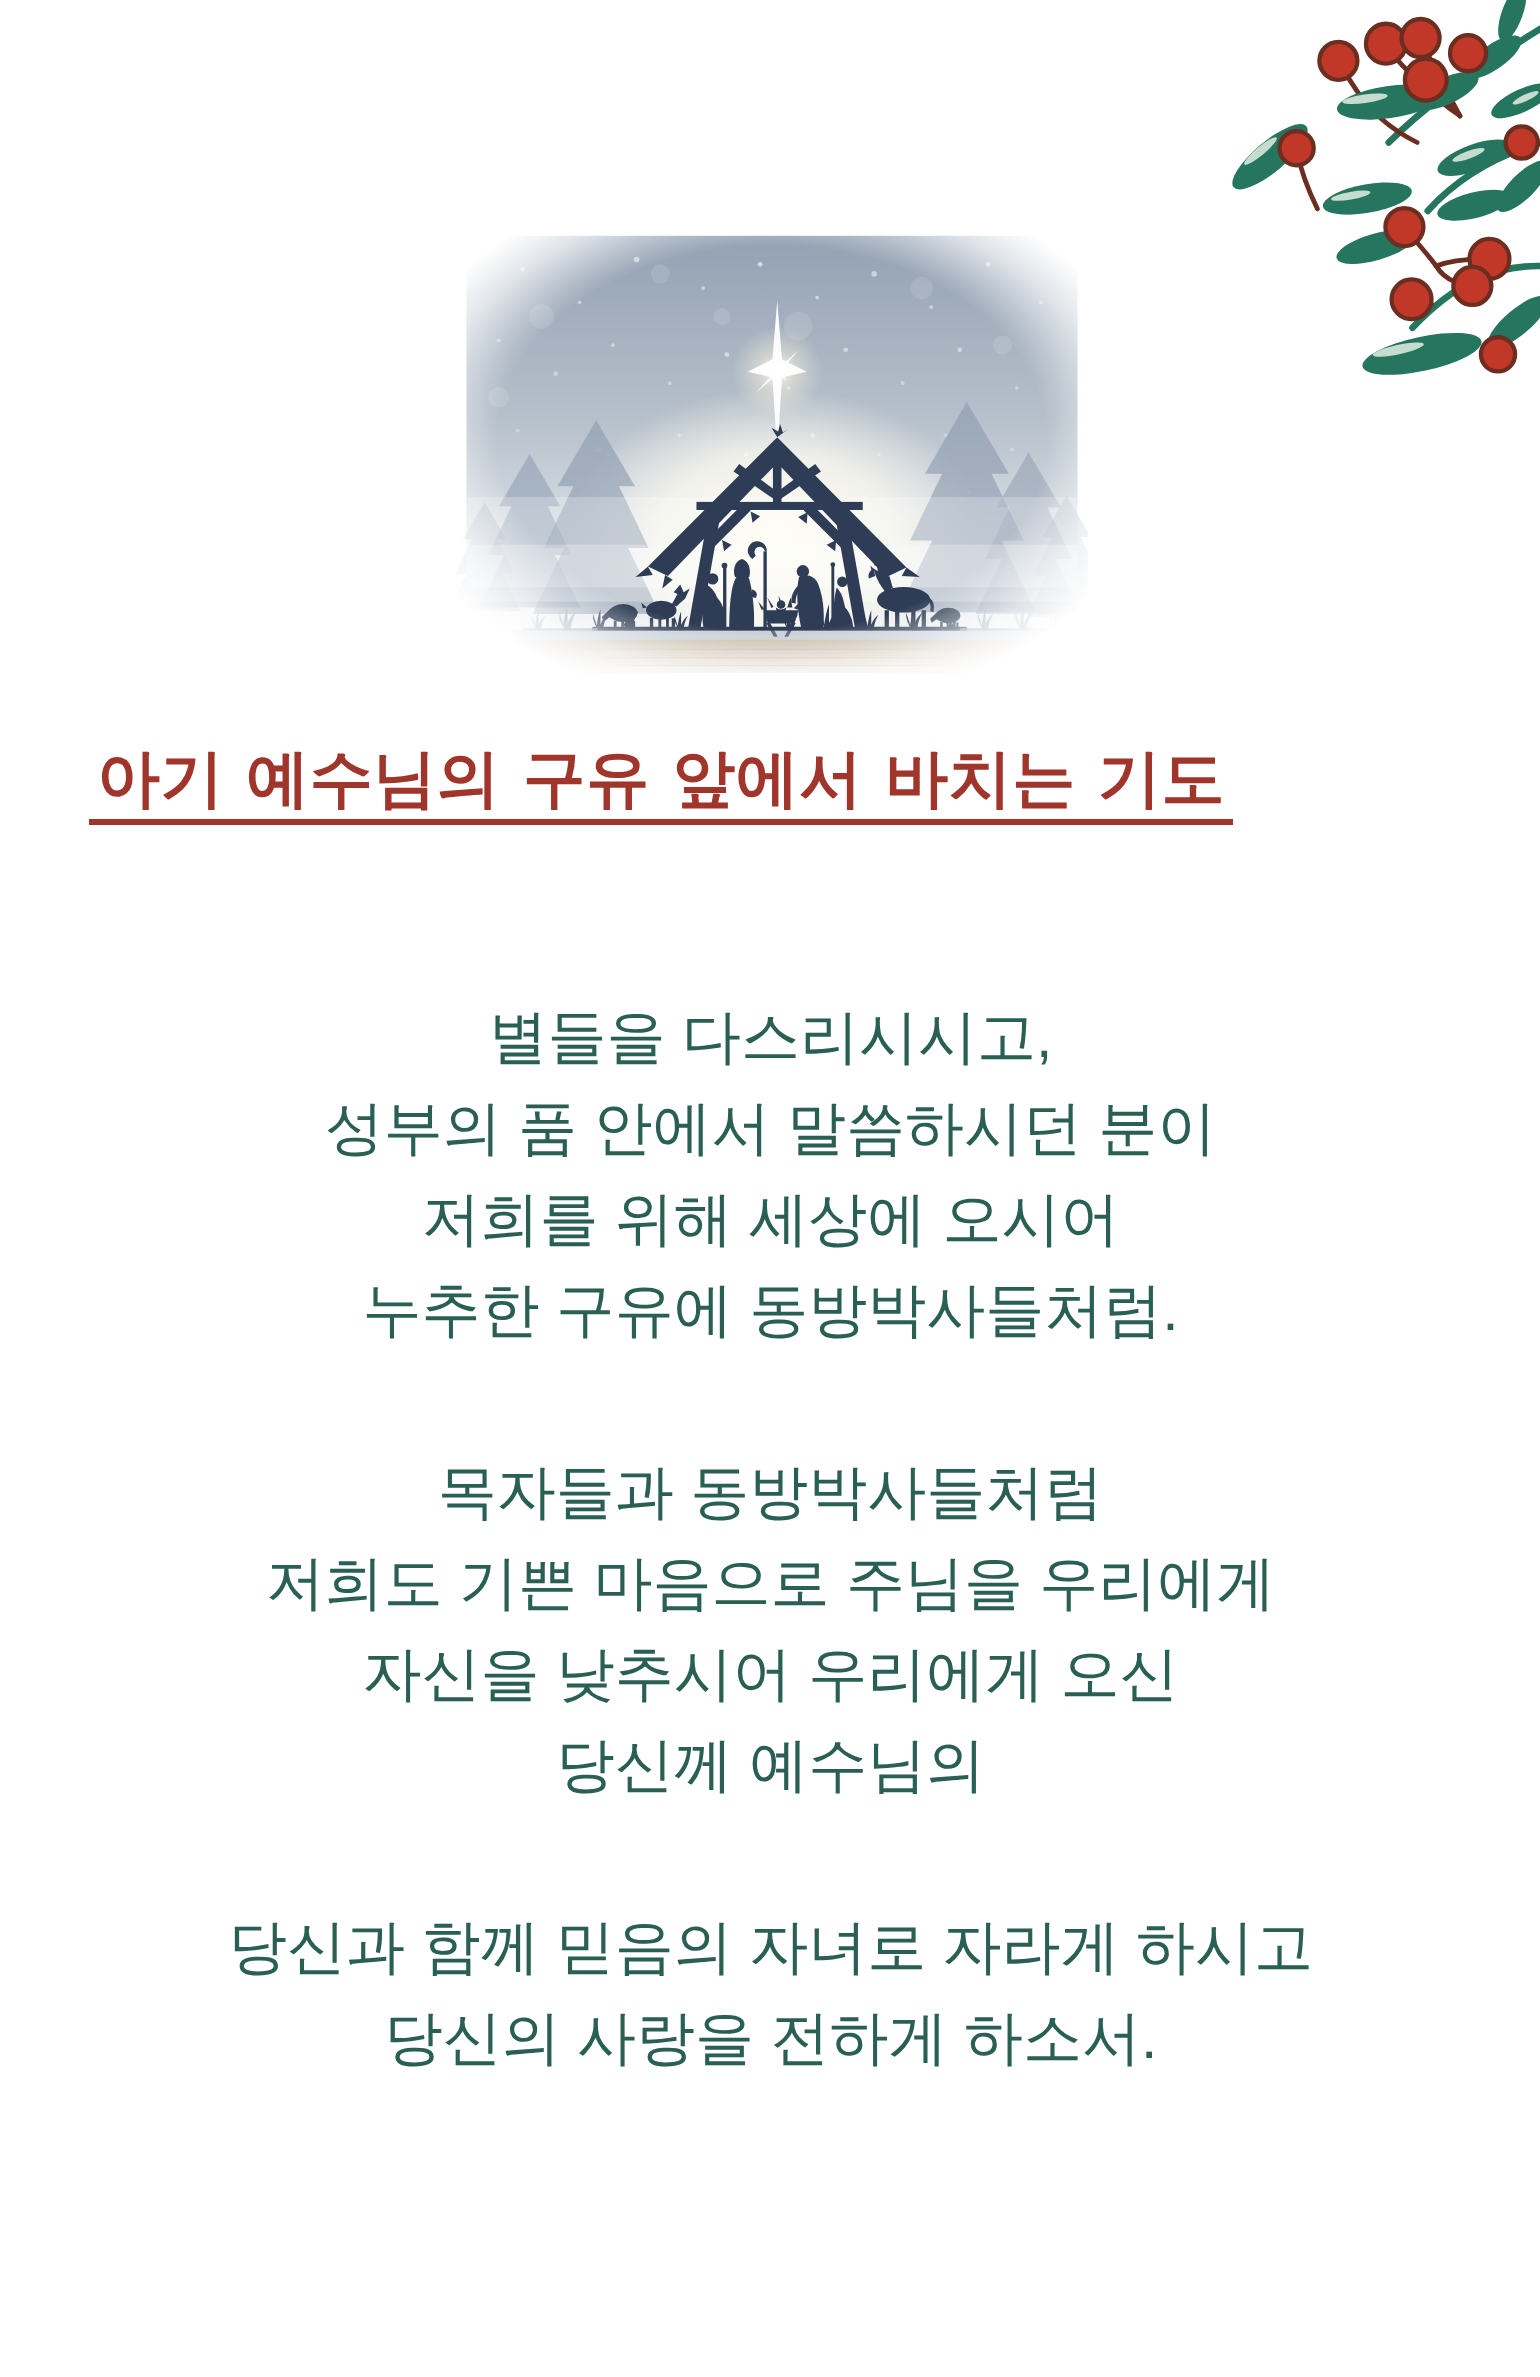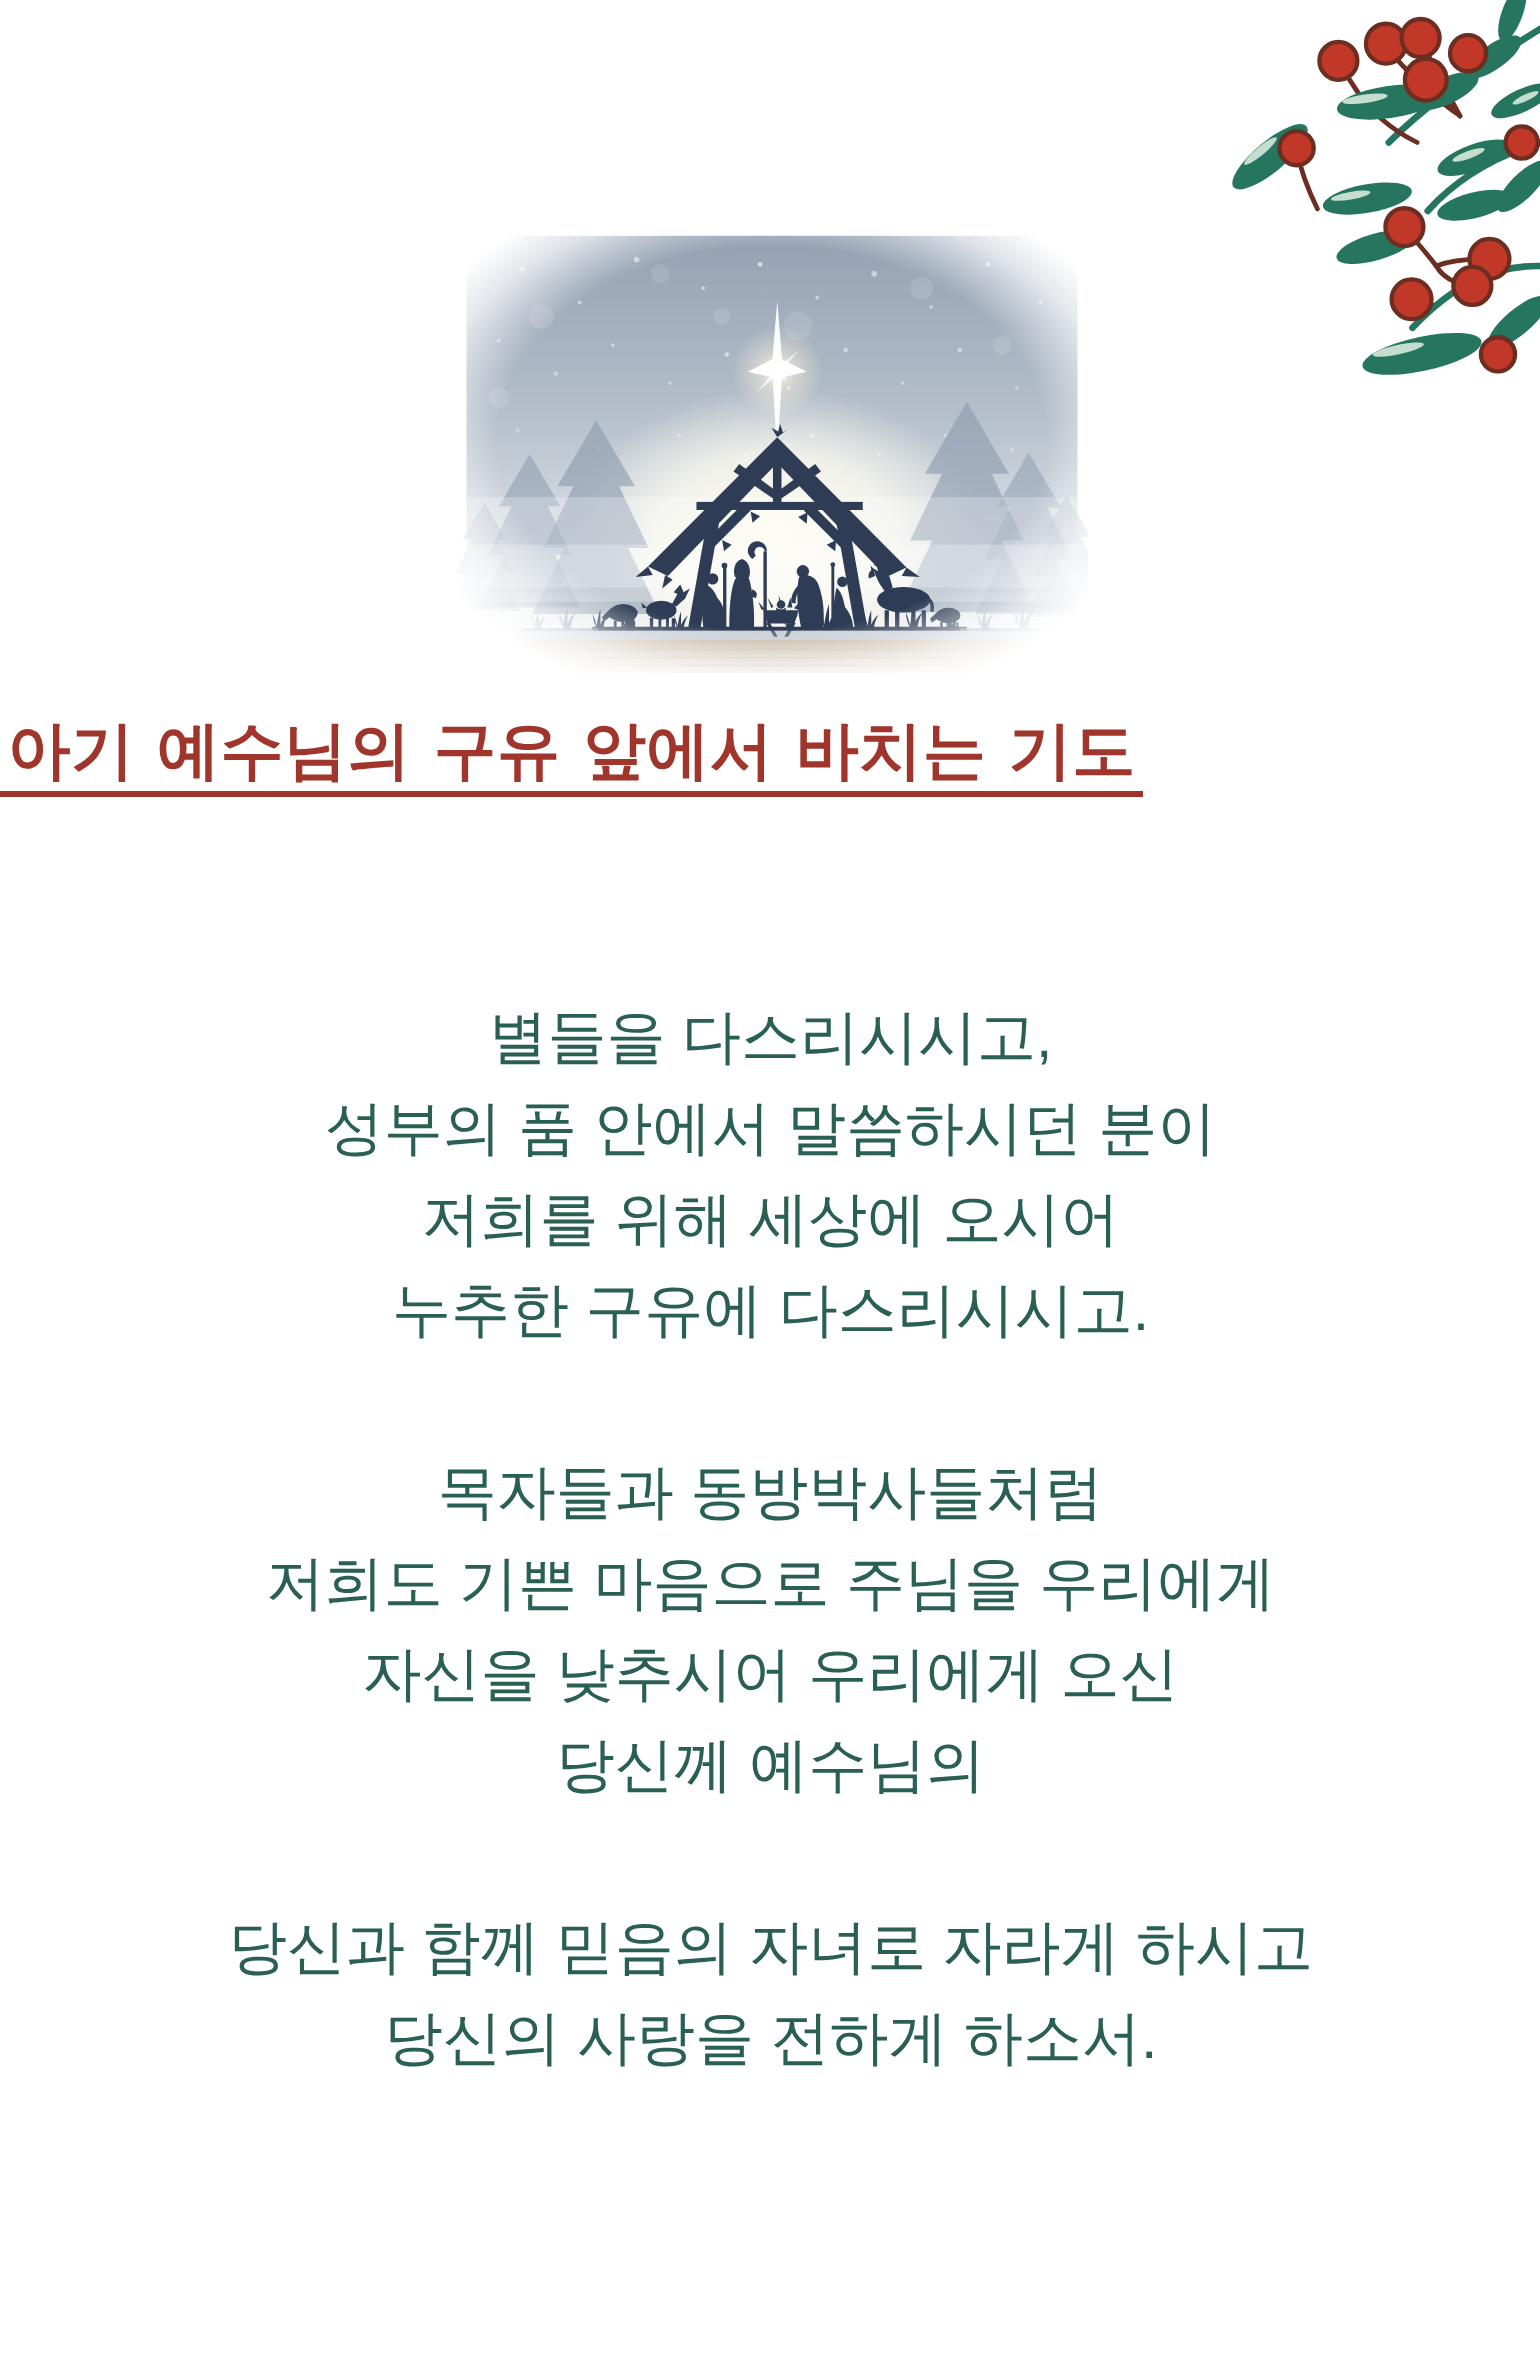--- a/index.html
+++ b/index.html
@@ -1,20 +1,20 @@
 <!DOCTYPE html>
 <html style="--title-red: #A0352B; --text-green: #2A5F53; --mistletoe-green: #26755F; --leaf-green-dark: #2E6C4C; --leaf-highlight: #D7E9DC; --berry-red: #C13828; --berry-outline: #6B2E20; --holly-green-dark: #1B6E57; --holly-green-light: #2CA075; --holly-berry-red: #C52A1D; --silhouette-navy: #2E3D55; --sky-blue-gray: #93A1B3; --floor-tan: #D9D0C3;font-size:7.6px"><head>
 <meta charset="utf-8">
 <style>
   html,body{margin:0;padding:0;background:#ffffff;}
   body{width:1541px;height:3566px;position:relative;overflow:hidden;
        font-family:"Liberation Sans","DejaVu Sans",sans-serif;}
   .abs{position:absolute;}
   
-  .title-wrap{position:absolute;top:719px;left:0;width:1322px;}
+  .title-wrap{position:absolute;top:747px;left:0;width:1322px;text-align:center;}
   .title{display:inline-block;font-family:"DejaVu Serif","Liberation Serif",serif;
          font-weight:700;font-size:63px;line-height:1;letter-spacing:0.5px;
          color:var(--title-red,#A0352B);
          border-bottom:6.7px solid var(--title-red,#A0352B);
          padding:0 7.6px 8.6px 7.6px;}
   
   .prayer{position:absolute;top:901px;left:0;width:1541px;text-align:center;
           color:var(--text-green,#2A5F53);font-size:59px;line-height:91px;
           font-weight:500;}
   .prayer-line{min-height:91px;white-space:nowrap;}
@@ -316,21 +316,21 @@
 
 <div class="title-wrap">
   <span class="title">아기 예수님의 구유 앞에서 바치는 기도</span>
 </div>
 
 <div class="prayer">
   <div class="prayer-line"></div>
   <div class="prayer-line">별들을 다스리시시고,</div>
   <div class="prayer-line">성부의 품 안에서 말씀하시던 분이</div>
   <div class="prayer-line">저희를 위해 세상에 오시어</div>
-  <div class="prayer-line">누추한 구유에 다스리시시고.</div>
+  <div class="prayer-line">누추한 구유에 동방박사들처럼.</div>
   <div class="prayer-line"></div>
   <div class="prayer-line">목자들과 동방박사들처럼</div>
   <div class="prayer-line">저희도 기쁜 마음으로 주님을 우리에게</div>
   <div class="prayer-line">자신을 낮추시어 우리에게 오신</div>
   <div class="prayer-line">당신께 예수님의</div>
   <div class="prayer-line"></div>
   <div class="prayer-line">당신과 함께 믿음의 자녀로 자라게 하시고</div>
   <div class="prayer-line">당신의 사랑을 전하게 하소서.</div>
 
 </div>

